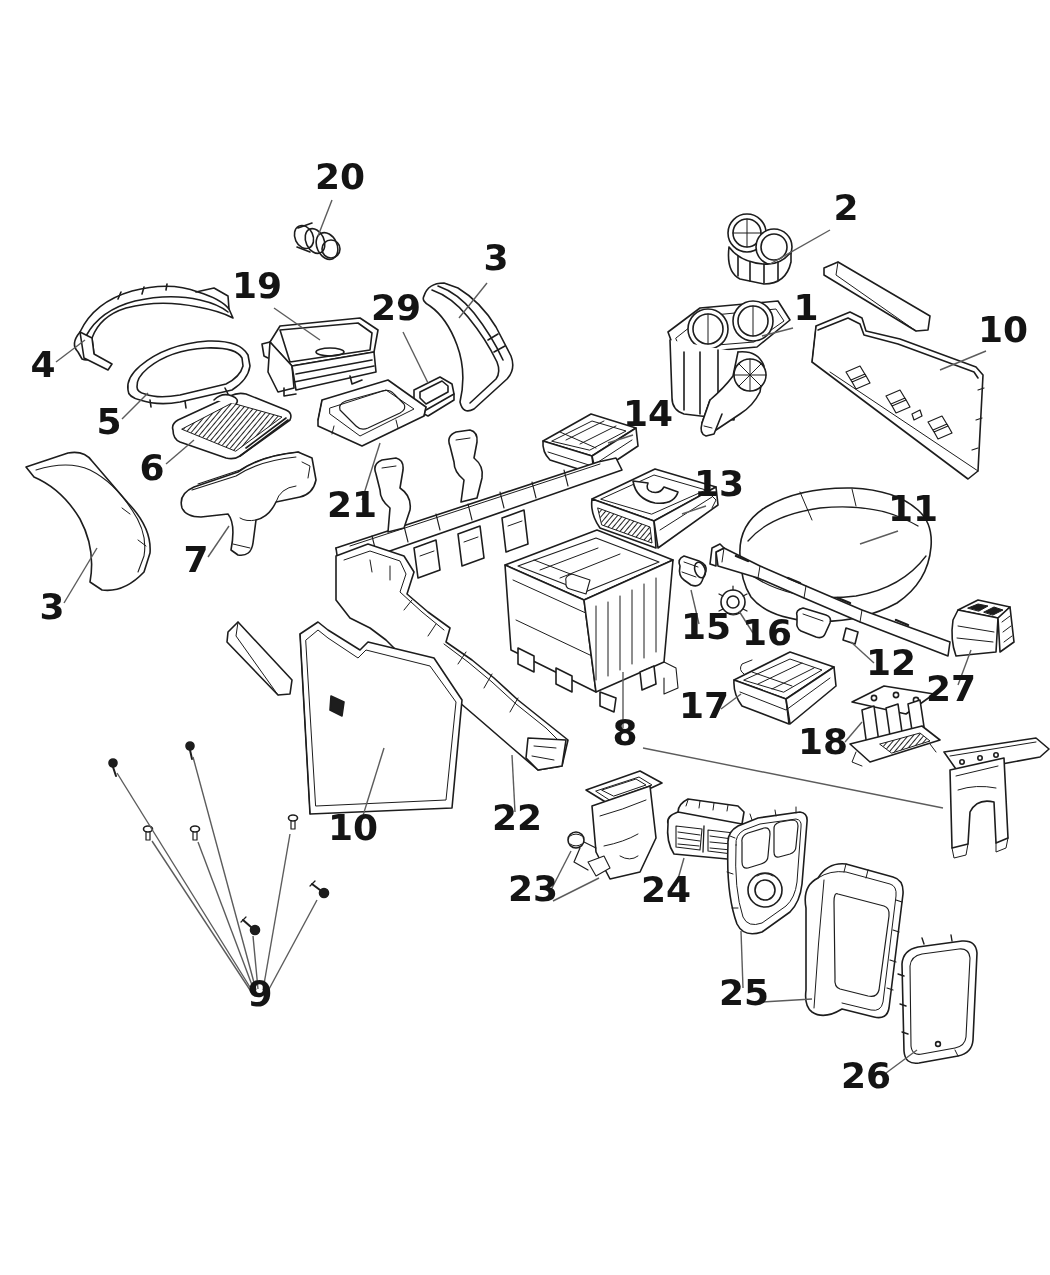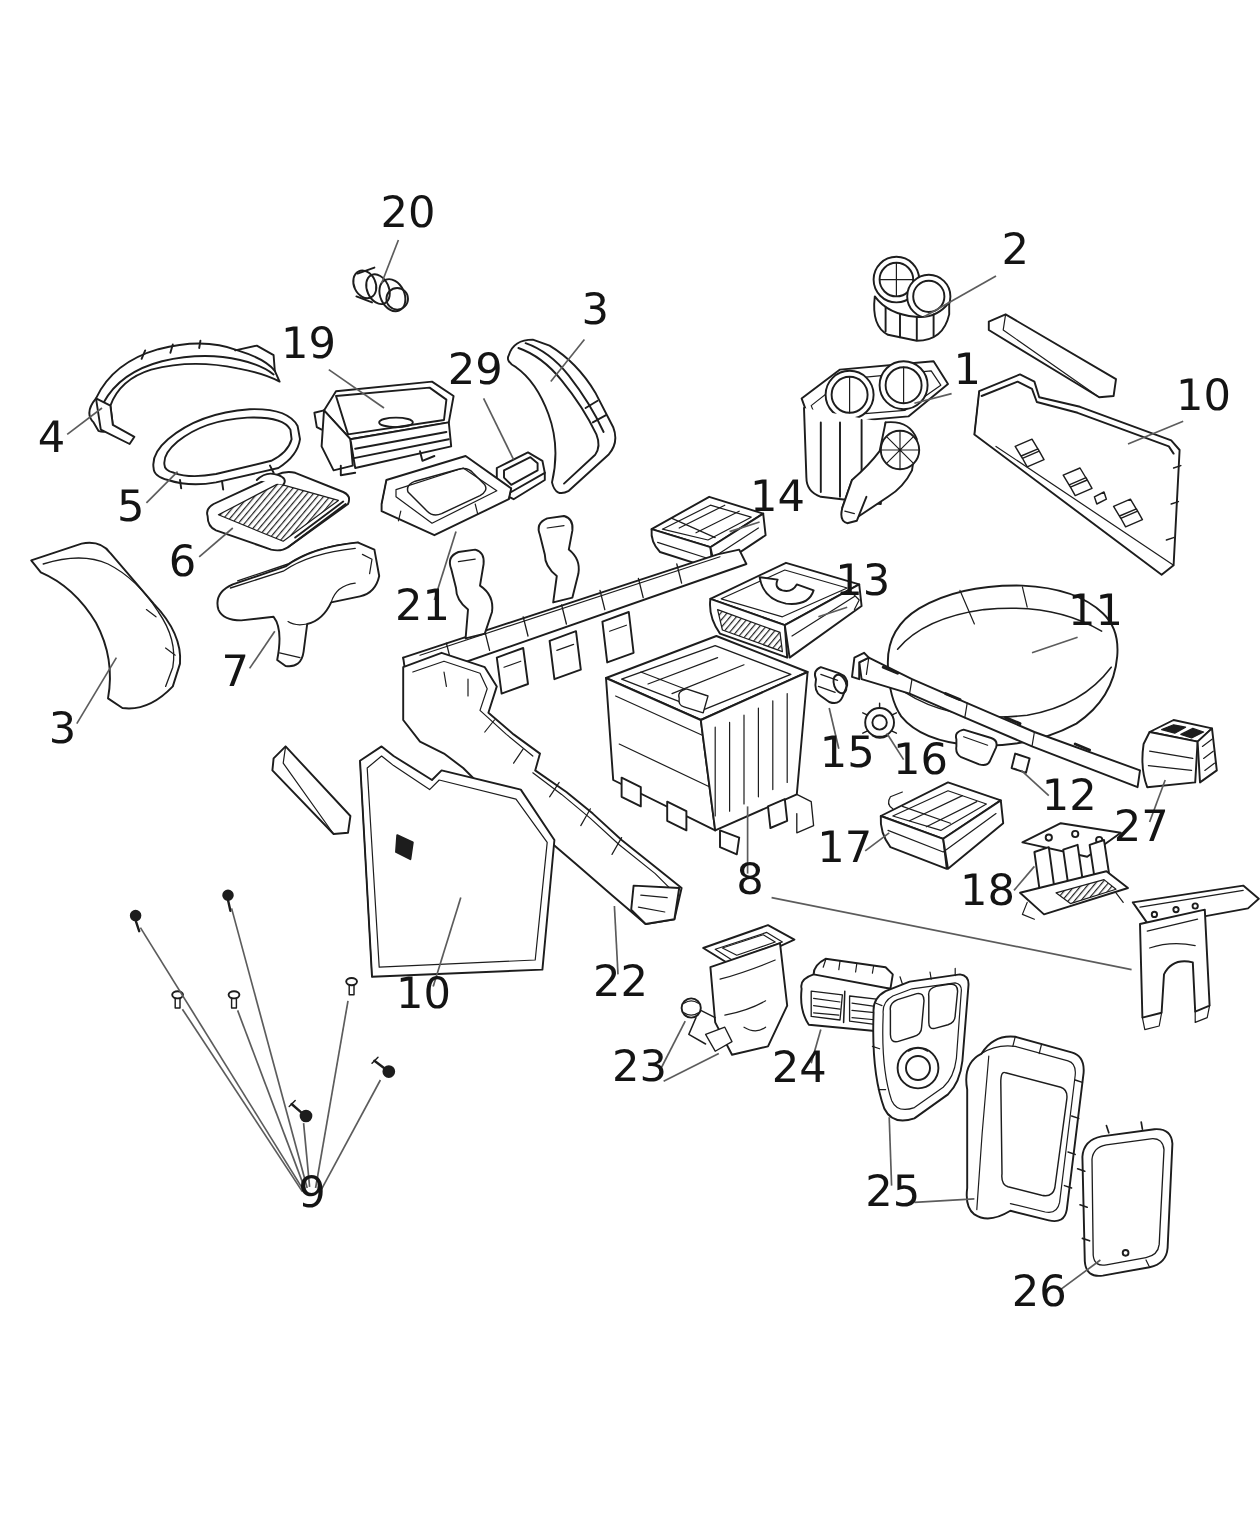--- a/index.html
+++ b/index.html
@@ -1,17 +1,17 @@
 <!DOCTYPE html>
 <html><head>
 <meta charset="utf-8">
 <title>Diagram</title>
 <style>
   html,body{margin:0;padding:0;background:#fff;}
-  .stage{position:relative;width:1050px;height:1125px;background:#eab308;overflow:hidden;}
+  .stage{position:relative;width:1050px;height:1125px;background:#eab308;overflow:hidden;font-weight:bold;}
   svg{display:block;}
   .leader{stroke:#5c5c5c;stroke-width:1.4;fill:none;}
   text.callout{
     font-family:"DejaVu Sans","Liberation Sans",sans-serif;
     font-size:36px;fill:#141414;text-anchor:middle;
   }
 </style>
 </head>
 <body>
 

